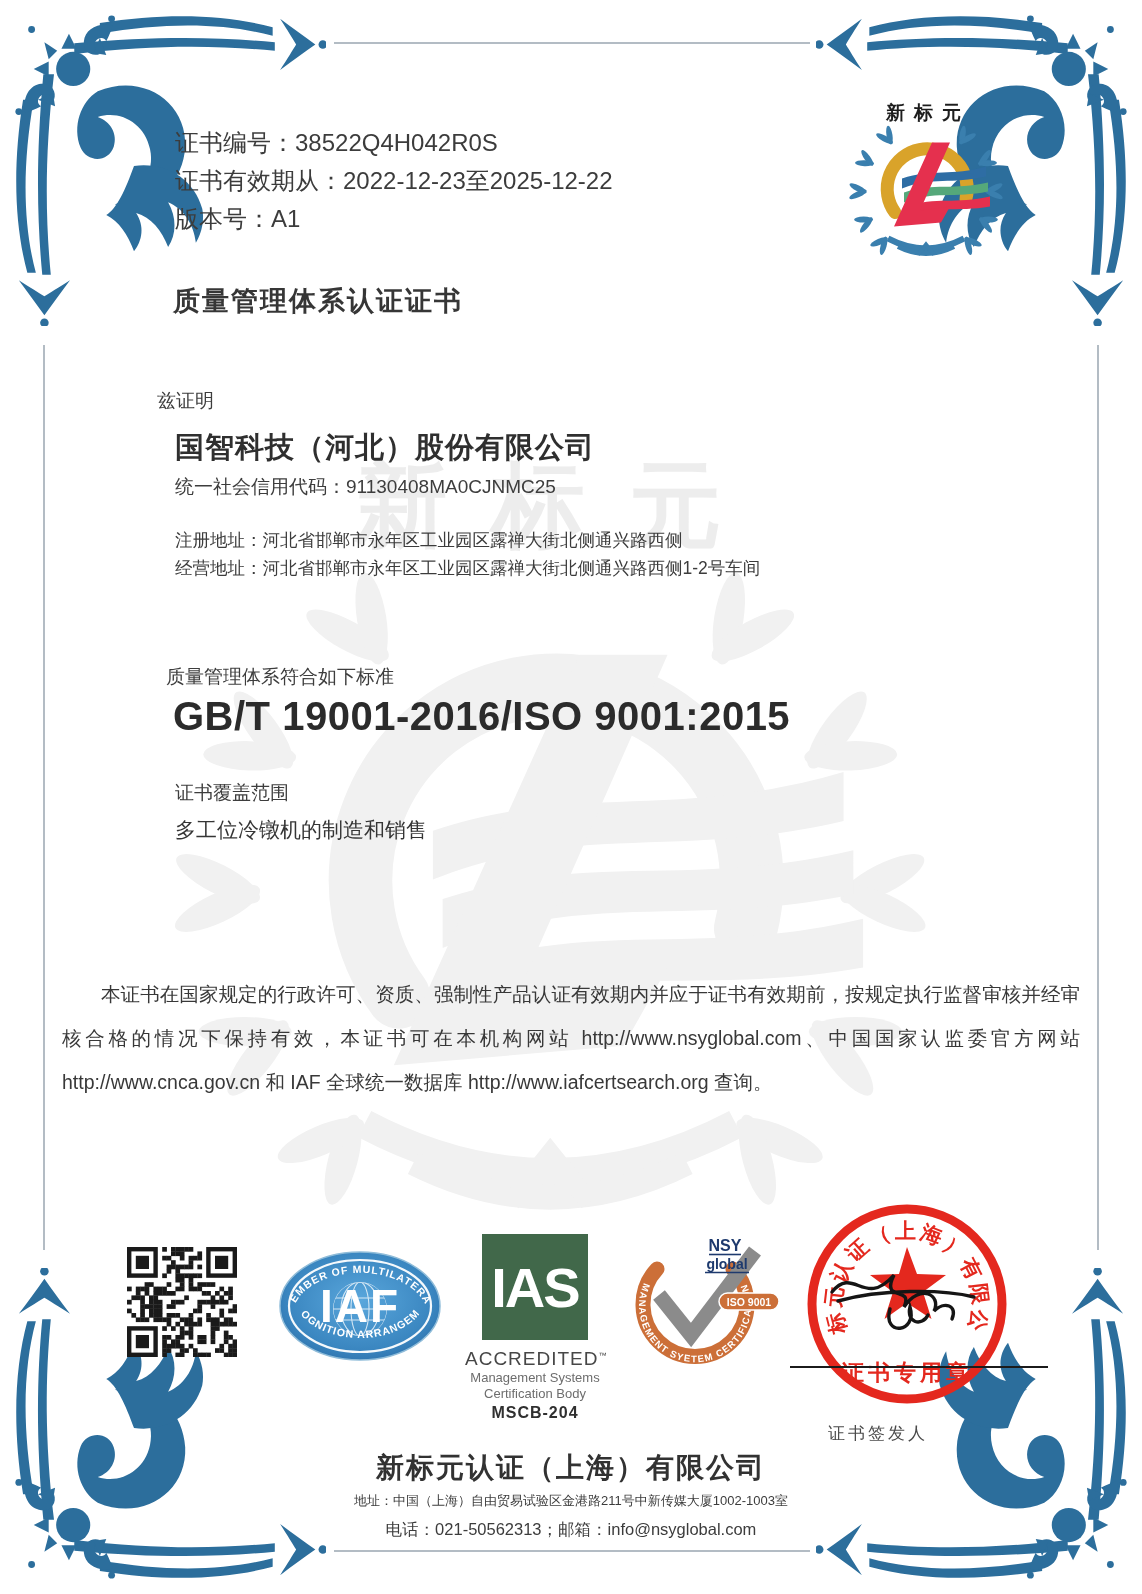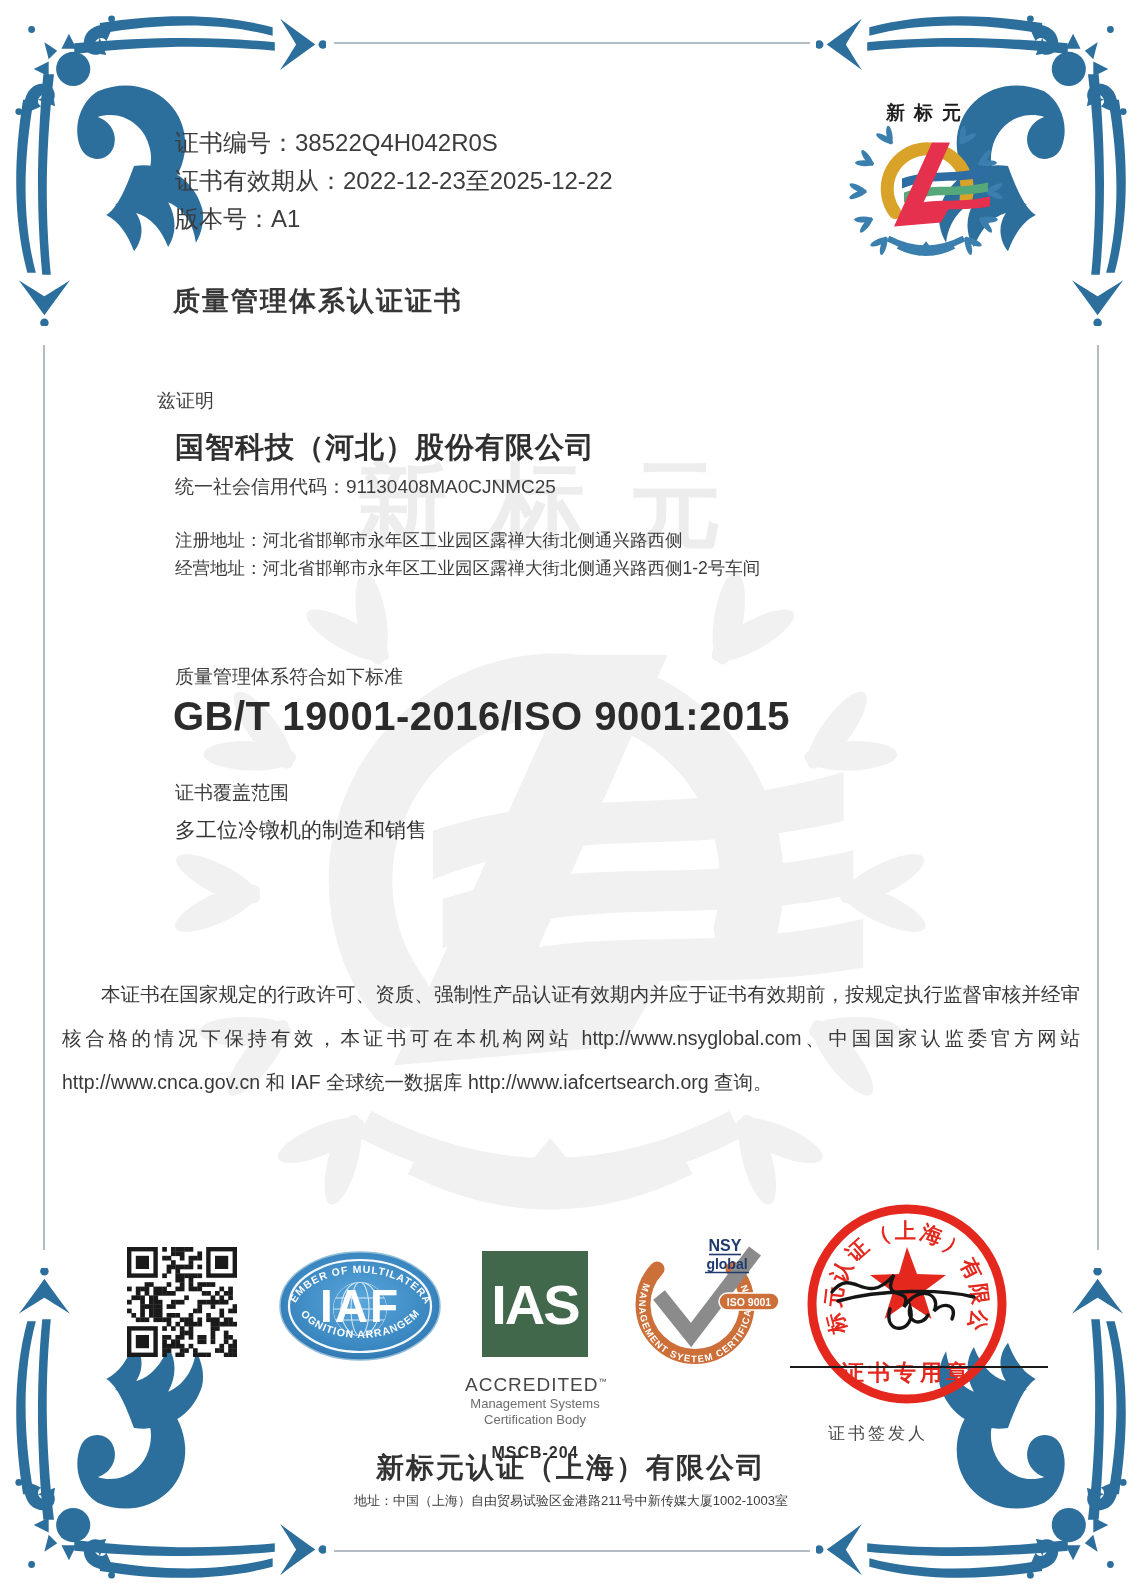--- a/index.html
+++ b/index.html
@@ -15,35 +15,35 @@
   
   .logo-colored{--c-wreath:#3a7fae;--c-gold:#d9a32a;--c-red:#e5304e;--c-blue:#2e6da4;--c-green:#55a87a;--c-text:#1d1d1d;}
   .logo-mono{--c-wreath:#f1f1f1;--c-gold:#f1f1f1;--c-red:#f1f1f1;--c-blue:#f1f1f1;--c-green:#f1f1f1;--c-text:#ededed;}
   
   .cert-info{left:175px;top:124px;font-size:24px;line-height:38px;color:#3c3c3c;}
   .page-title{left:173px;top:283px;font-size:27px;font-weight:600;letter-spacing:2px;color:#363636;}
   .certify{left:157px;top:388px;font-size:19px;}
   .company{left:175px;top:428px;font-size:29px;font-weight:600;color:#2f2f2f;letter-spacing:1px;}
   .credit{left:175px;top:474px;font-size:19px;}
   .addresses{left:175px;top:526px;font-size:17.5px;line-height:28px;color:#3c3c3c;}
-  .std-intro{left:175px;top:664px;font-size:19px;}
+  .std-intro{left:166px;top:664px;font-size:19px;}
   .standard{left:173px;top:694px;font-size:40px;font-weight:800;color:#2b2b2b;letter-spacing:0.5px;}
   .scope-label{left:175px;top:780px;font-size:19px;}
   .scope{left:175px;top:816px;font-size:21px;color:#353535;}
   .disclaimer{left:62px;top:972px;width:1018px;font-size:19.5px;line-height:44px;
               text-align:justify;text-indent:2em;color:#383838;z-index:3;}
   
   .badge{z-index:4;}
   .ias-wrap{left:465px;top:1234px;width:140px;text-align:center;}
-  .ias-square{width:106px;height:106px;margin:17px auto;background:#41684a;display:flex;align-items:center;justify-content:center;}
+  .ias-square{width:106px;height:106px;margin:0 auto;background:#41684a;display:flex;align-items:center;justify-content:center;}
   .ias-square span{color:#fff;font-size:56px;font-weight:700;letter-spacing:-2px;}
   .ias-accredited{margin-top:8px;font-size:19px;letter-spacing:1px;color:#474747;font-weight:500;}
   .ias-accredited sup{font-size:8px;}
   .ias-line{font-size:13px;color:#6d6d6d;line-height:16px;}
-  .ias-code{font-size:16px;font-weight:700;color:#303030;margin-top:16px;letter-spacing:1px;}
+  .ias-code{font-size:16px;font-weight:700;color:#303030;margin-top:2px;letter-spacing:1px;}
   .signer{left:828px;top:1422px;width:164px;text-align:left;font-size:17px;color:#4a4a4a;letter-spacing:3px;z-index:5;}
   .sign-line{left:790px;top:1366px;width:258px;height:2px;background:#1b1b1b;z-index:6;}
   
   .footer-company{left:0;top:1449px;width:100%;text-align:center;font-size:28px;font-weight:600;color:#323232;letter-spacing:2px;z-index:3;}
   .footer-address{left:0;top:1492px;width:100%;text-align:center;font-size:13px;color:#3c3c3c;z-index:3;}
   .footer-contact{left:0;top:1519px;width:100%;text-align:center;font-size:16.5px;color:#3c3c3c;z-index:3;}
   .wm{z-index:0;}
   .content{z-index:3;}
 </style>
 </head>
@@ -487,14 +487,15 @@
     <text x="105" y="183" text-anchor="middle" font-size="22" font-weight="bold" fill="#e4281e" letter-spacing="4">证书专用章</text>
     <path d="M30,95 C52,68 62,112 92,78 C78,106 112,88 102,110 C118,86 140,98 132,114 C142,104 156,108 150,122
              M36,104 C78,92 140,92 172,100
              M88,112 C80,140 116,136 108,110 C104,126 120,130 126,118" fill="none" stroke="#151515" stroke-width="3.4" stroke-linecap="round"></path>
   </svg>
   <div class="abs sign-line"></div>
   <div class="abs signer">证书签发人</div>
 
   <div class="abs footer-company">新标元认证（上海）有限公司</div>
   <div class="abs footer-address">地址：中国（上海）自由贸易试验区金港路211号中新传媒大厦1002-1003室</div>
+  <div class="abs footer-contact">电话：021-50562313；邮箱：info@nsyglobal.com</div>
 
 </div>
 
 </body></html>

